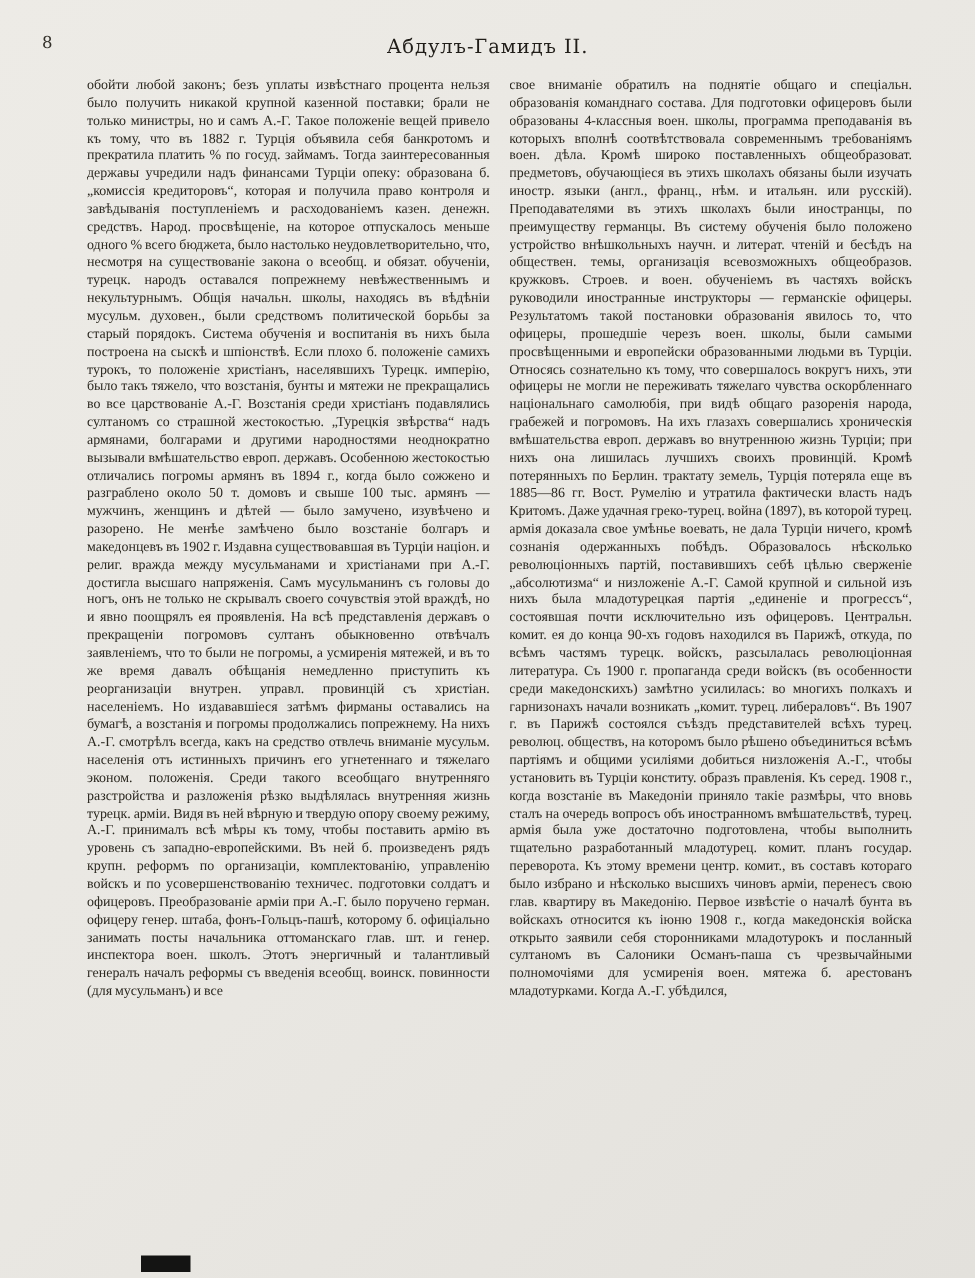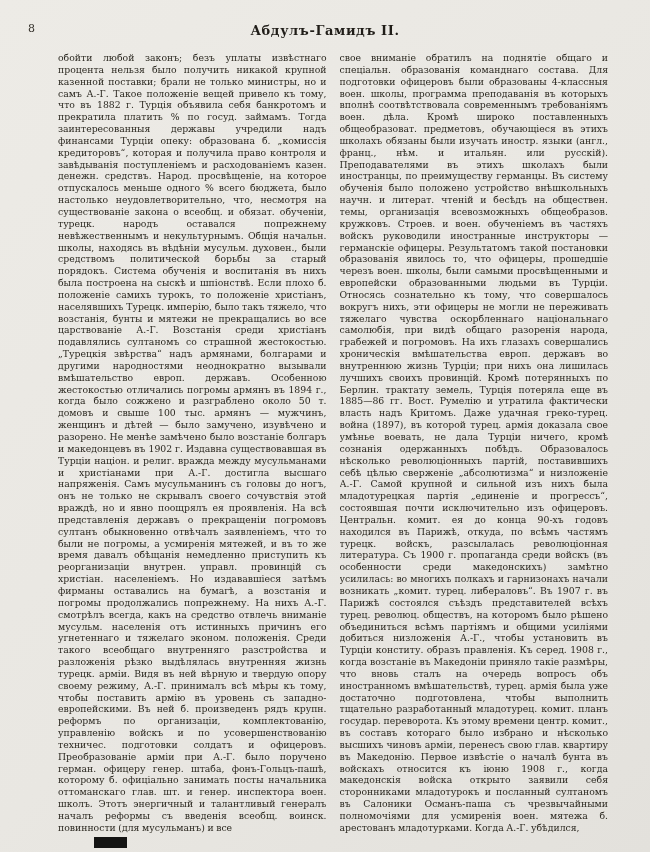--- a/index.html
+++ b/index.html
@@ -27,35 +27,36 @@
     text-align: center;
   }
   .page-num {
     position: absolute;
     left: 0;
     top: 2px;
     font-size: 11px;
     color: #33302a;
   }
   .title {
-    font-weight: bold;
+    font-weight: normal;
     font-size: 13px;
     letter-spacing: 0.6px;
     color: #201d18;
     margin-top: 13px;
   }
   .columns {
     position: absolute;
     top: 52px;
     left: 58px;
     right: 42px;
     height: 782px;
     display: flex;
     gap: 13px;
     overflow: hidden;
+    font-family: Liberation Serif, serif;
   }
   .col {
     flex: 1 1 0;
     min-width: 0;
     font-size: 9.3px;
     line-height: 11.85px;
     text-align: justify;
     word-spacing: -0.4px;
     hyphens: auto;
     color: #2b2820;

